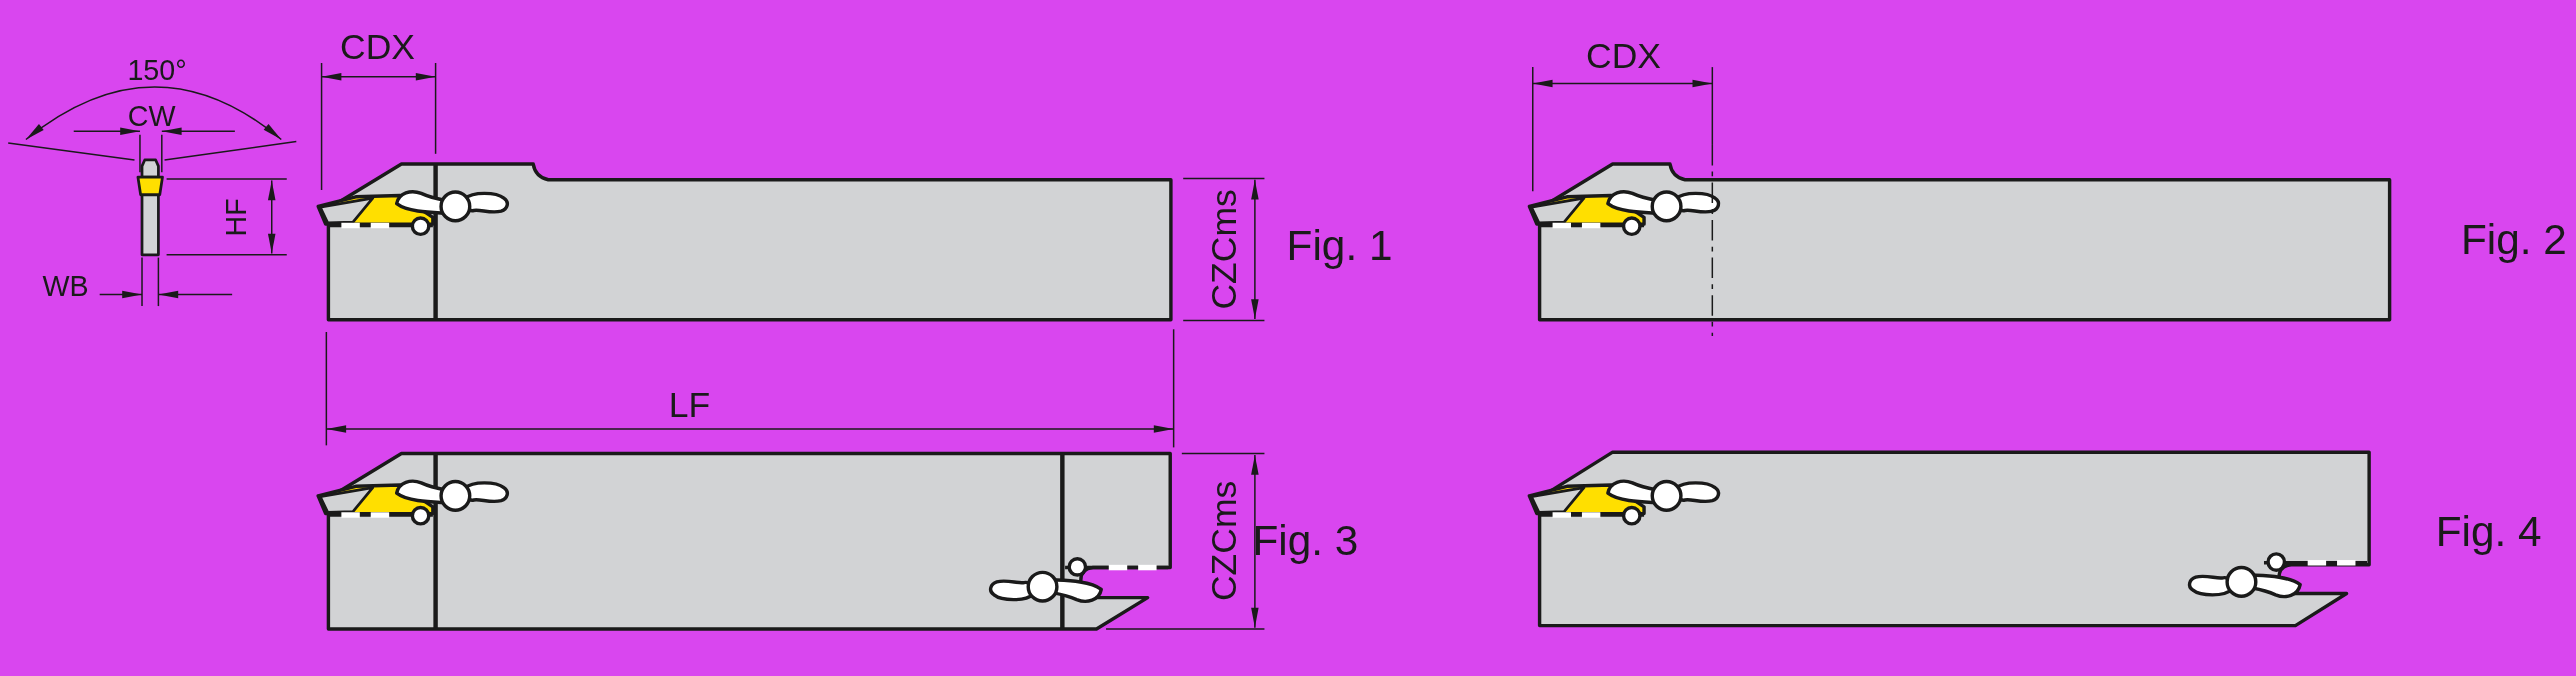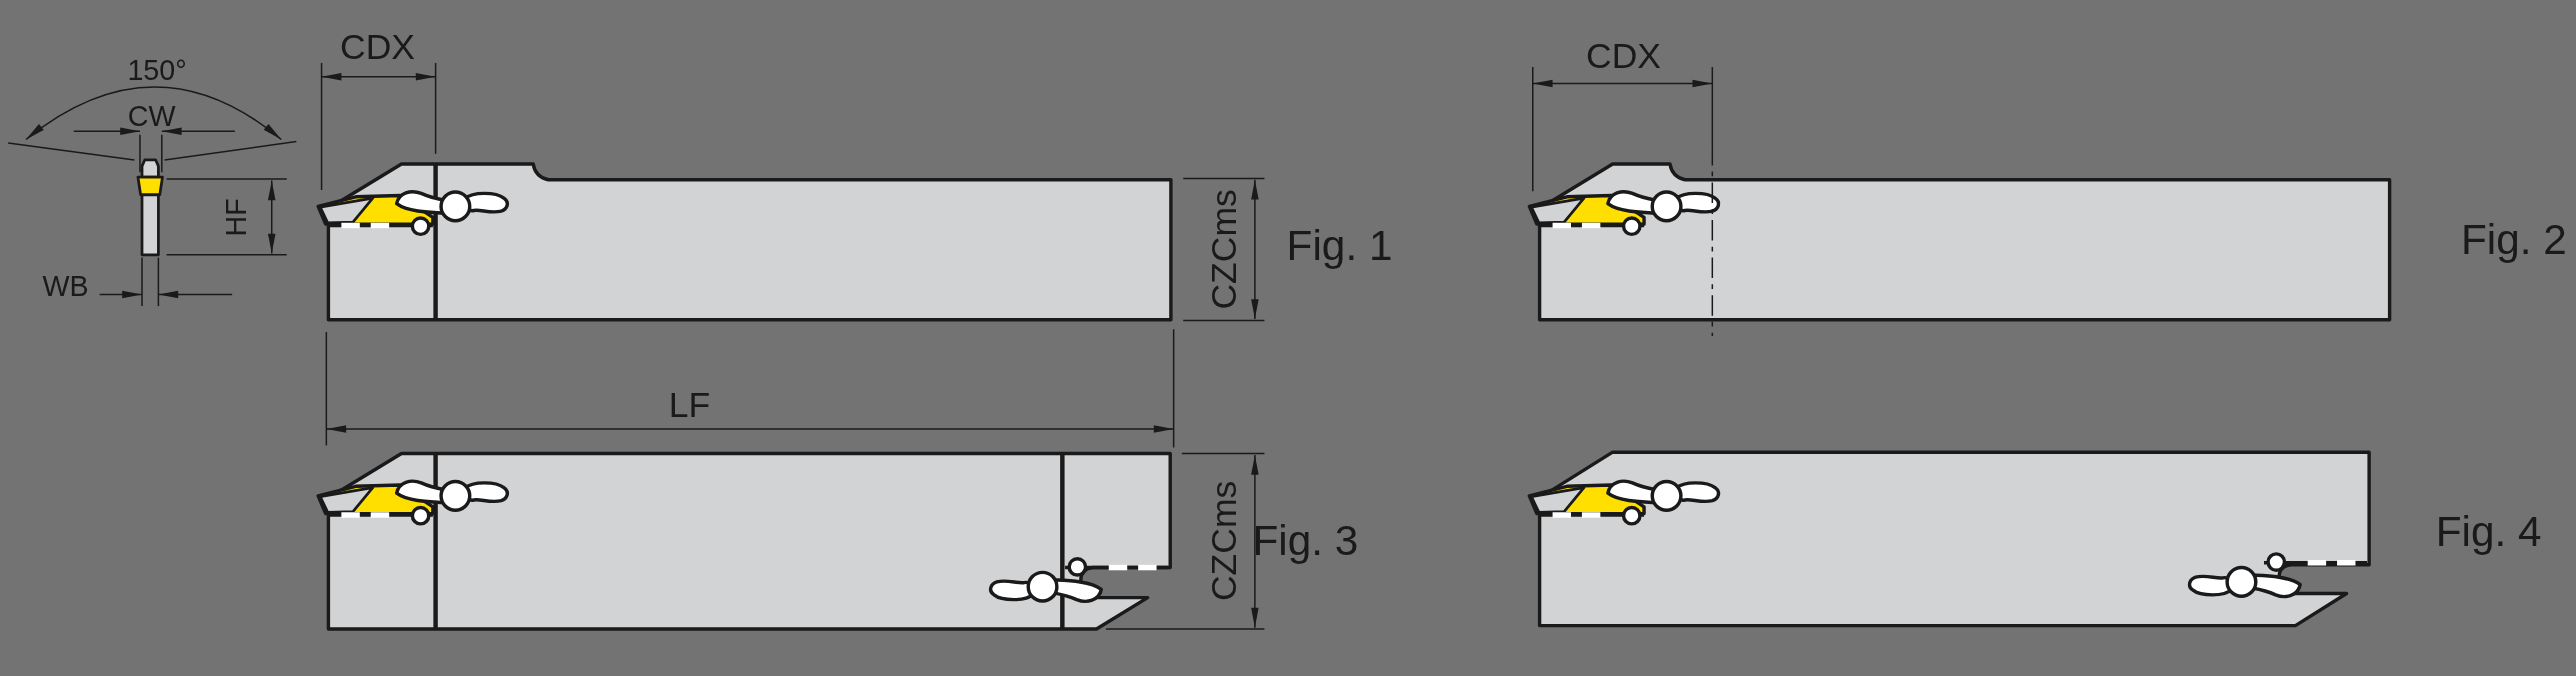--- a/index.html
+++ b/index.html
@@ -1,16 +1,16 @@
 <!DOCTYPE html>
 <html style="font-size:11px"><head>
 <meta charset="utf-8">
 <style>
   html,body{margin:0;padding:0;background:#ffffff;}
-  .stage{width:2576px;height:677px;background:#737373;position:relative;font-family:"Liberation Sans",sans-serif;}
+  .stage{width:2576px;height:677px;background:#d946ef;position:relative;font-family:"Liberation Sans",sans-serif;}
   svg{display:block;}
   .dim{stroke:#1a1a1a;stroke-width:2.2;fill:none;}
   .cline{stroke:#1a1a1a;stroke-width:2.2;fill:none;stroke-dasharray:30 9 7 9;}
   .outline{stroke:#1a1a1a;stroke-width:5;stroke-linejoin:round;}
   .thin-outline{stroke:#1a1a1a;stroke-width:4;stroke-linejoin:round;}
   .seam{stroke:#1a1a1a;stroke-width:6.5;}
   .seat{stroke:#1a1a1a;stroke-width:5;}
   .serr{stroke:#ffffff;stroke-width:8;}
   .clamp{fill:#ffffff;stroke:#1a1a1a;stroke-width:5;stroke-linejoin:round;}
   .lbl{font-size:52px;fill:#1a1a1a;}

